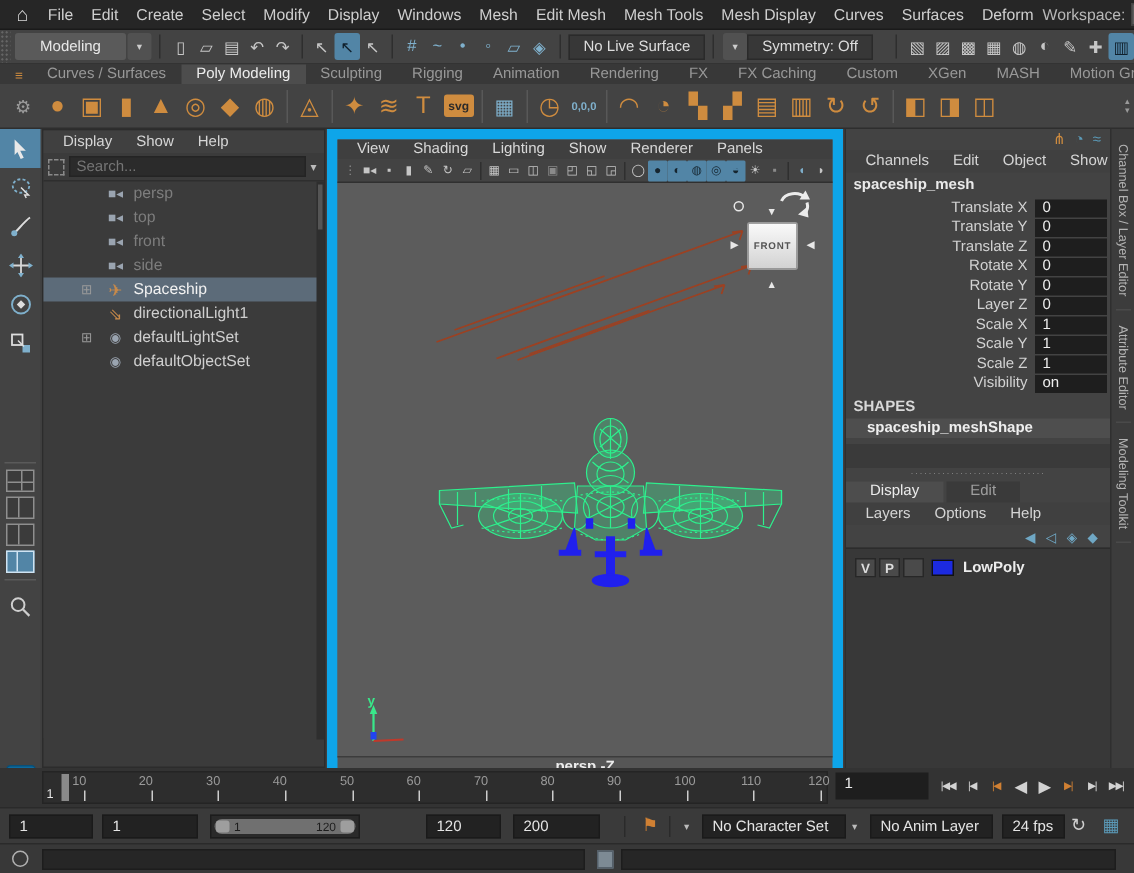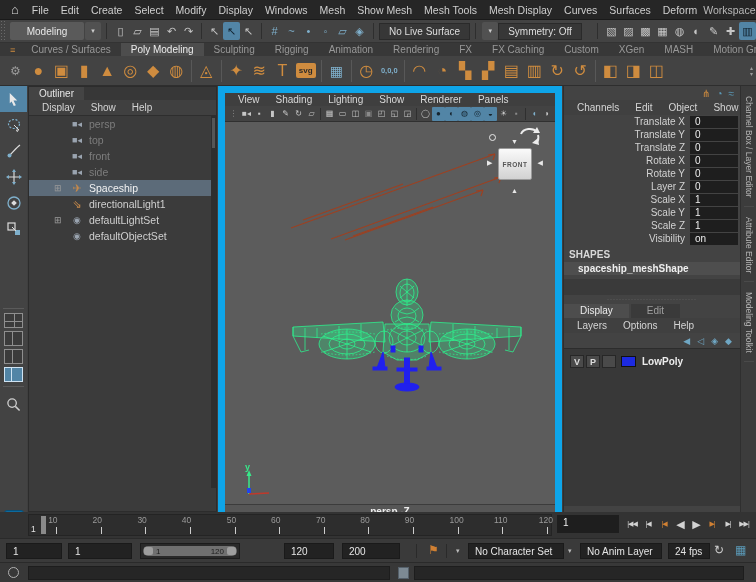--- a/index.html
+++ b/index.html
@@ -160,21 +160,21 @@
 <div id="menubar">
   <span class="home">⌂</span>
   <span class="mitem">File</span>
     <span class="mitem">Edit</span>
     <span class="mitem">Create</span>
     <span class="mitem">Select</span>
     <span class="mitem">Modify</span>
     <span class="mitem">Display</span>
     <span class="mitem">Windows</span>
     <span class="mitem">Mesh</span>
-    <span class="mitem">Show Mesh</span>
+    <span class="mitem">Edit Mesh</span>
     <span class="mitem">Mesh Tools</span>
     <span class="mitem">Mesh Display</span>
     <span class="mitem">Curves</span>
     <span class="mitem">Surfaces</span>
     <span class="mitem">Deform</span>
   <span class="ws">
     <span class="ws-label">Workspace:</span>
     <span class="ws-box">
       
       
@@ -326,27 +326,29 @@
     <div class="tool">
       <svg width="15" height="15" viewBox="0 0 16 16">
           <circle cx="6.5" cy="6.5" r="4.5" fill="none" stroke="#cfcfcf" stroke-width="1.4"></circle>
           <path d="M10 10 L14.5 14.5" stroke="#cfcfcf" stroke-width="1.6"></path>
         </svg>
     </div>
     <div id="maya-logo">M</div>
   </div>
 
   <div id="outliner">
-    <div class="ptab">
-        <span>Outliner</span>
-      </div>
     <div class="pmenus">
       <span>Display</span>
         <span>Show</span>
         <span>Help</span>
+    </div>
+    <div class="searchrow">
+      <span class="filter-box"></span>
+      <input class="search-input" placeholder="Search..." style="">
+      <span class="search-car">▾</span>
     </div>
     <div id="otree">
       <div class="orow dim">
           <span class="oexp" style="visibility: hidden;">⊞</span>
           <span class="oicon">■◂</span>
           <span>persp</span>
         </div>
         <div class="orow dim">
           <span class="oexp" style="visibility: hidden;">⊞</span>
           <span class="oicon">■◂</span>
@@ -511,20 +513,21 @@
       <span class="orange">⋔</span>
       <span>◔</span>
       <span>≈</span>
     </div>
     <div class="pmenus">
       <span>Channels</span>
         <span>Edit</span>
         <span>Object</span>
         <span>Show</span>
     </div>
+    <div id="cb-node">spaceship_mesh</div>
     <div class="ch-row">
         <span class="ch-name">Translate X</span>
         <span class="ch-val">0</span>
       </div>
       <div class="ch-row">
         <span class="ch-name">Translate Y</span>
         <span class="ch-val">0</span>
       </div>
       <div class="ch-row">
         <span class="ch-name">Translate Z</span>

